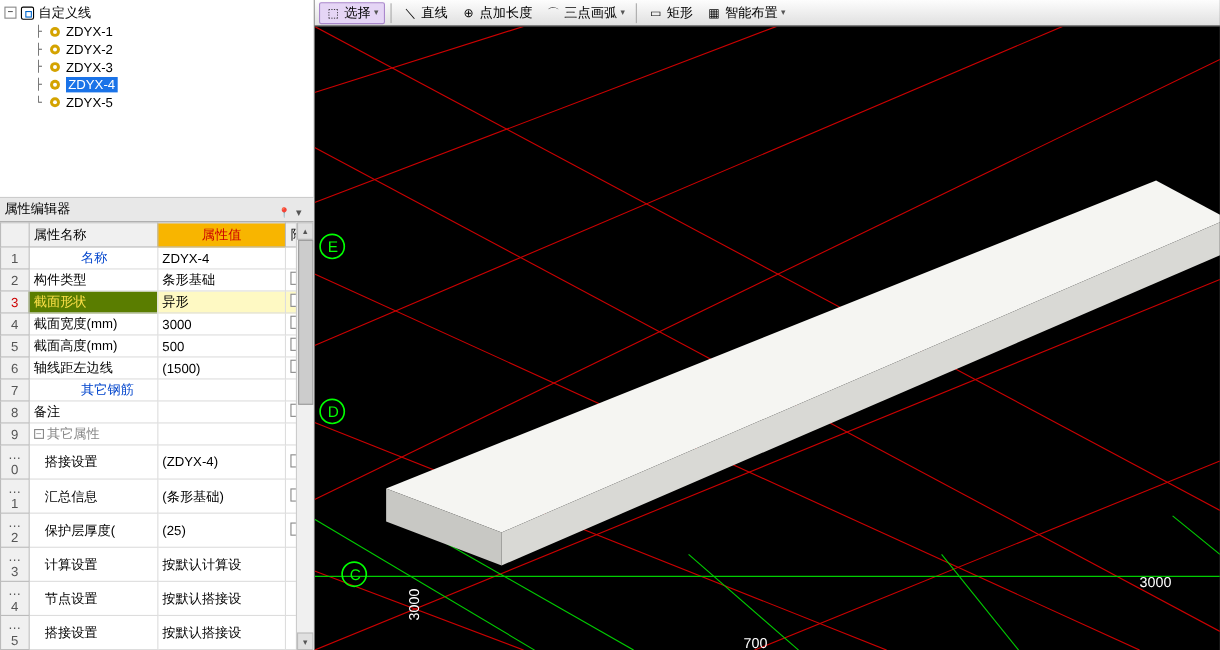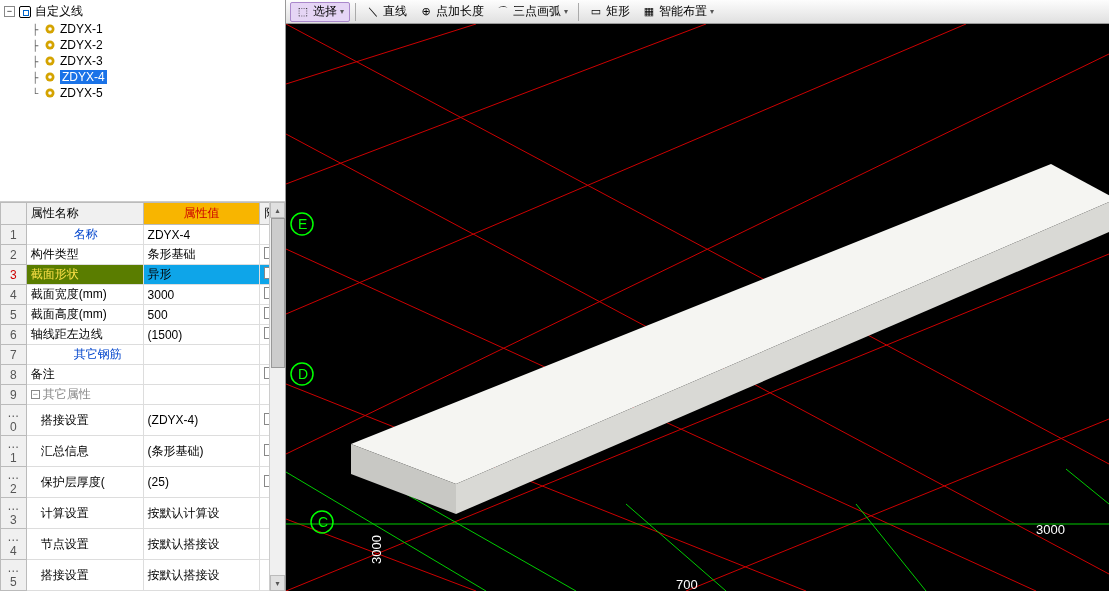--- a/index.html
+++ b/index.html
@@ -31,21 +31,21 @@
     .prop-table th.col-value { background: #f8b500; color: #c00; text-align: center; }
     .prop-table td { border: 1px solid #ddd; padding: 1px 4px; height: 19px; }
     .prop-table td.row-num { background: #f0f0f0; text-align: center; color: #555; width: 22px; border: 1px solid #bbb; }
     .prop-table td.prop-name { width: 100px; }
     .prop-table td.prop-val { width: 100px; }
     .prop-table td.prop-attach { width: 20px; }
     .checkbox-cell { width: 12px; height: 12px; border: 1px solid #888; display: inline-block; background: #fff; }
     .link-text { color: #0044cc; margin-left: 43px; }
     .highlight-row td.row-num { color: #c00; }
     .highlight-row td.prop-name { background: #5a7d00; color: #fde047; }
-    .highlight-row td.prop-val, .highlight-row td.prop-attach { background: #0ea5e9; }
+    .highlight-row td.prop-val, .highlight-row td.prop-attach { background: #fef9c3; }
     .group-row td.prop-name { color: #888; }
     .expand-box-inline { display: inline-block; width: 9px; height: 9px; border: 1px solid #888; text-align: center; line-height: 7px; font-size: 9px; margin-right: 3px; vertical-align: middle; }
     .indent { padding-left: 14px !important; }
     .scrollbar { position: absolute; right: 0; top: 0; bottom: 0; width: 16px; background: #f0f0f0; border-left: 1px solid #ccc; }
     .scrollbar .arrow-up, .scrollbar .arrow-down { height: 16px; background: #e0e0e0; display: flex; align-items: center; justify-content: center; font-size: 8px; color: #555; border: 1px solid #bbb; }
     .scrollbar .arrow-down { position: absolute; bottom: 0; width: 100%; }
     .scrollbar .thumb { position: absolute; top: 16px; width: 14px; left: 1px; height: 150px; background: #ccc; border: 1px solid #999; }
     .viewport { flex: 1; display: flex; flex-direction: column; background: #000; position: relative; }
     .toolbar { height: 24px; background: linear-gradient(#fdfdfd, #e0e0e0); border-bottom: 1px solid #999; display: flex; align-items: center; padding: 0 4px; gap: 2px; overflow: hidden; }
     .tool-btn { display: flex; align-items: center; gap: 3px; padding: 1px 5px; height: 20px; cursor: pointer; border-radius: 2px; }
@@ -123,20 +123,27 @@
                 <circle cx="6" cy="6" r="4.5" fill="#d4a300"></circle>
                 <circle cx="6" cy="6" r="1.8" fill="#fff"></circle>
               </svg>
             </span>
           <span class="tree-label">ZDYX-5</span>
         </div>
       </div>
     </div>
 
     <div class="prop-panel">
+      <div class="prop-header">
+        <span>属性编辑器</span>
+        <span class="prop-header-icons">
+          <span class="pin-icon"></span>
+          <span class="dropdown-icon"></span>
+        </span>
+      </div>
       <div class="prop-table">
         <table>
           <thead>
             <tr>
               <th></th>
               <th>属性名称</th>
               <th class="col-value">属性值</th>
               <th>附</th>
             </tr>
           </thead>

